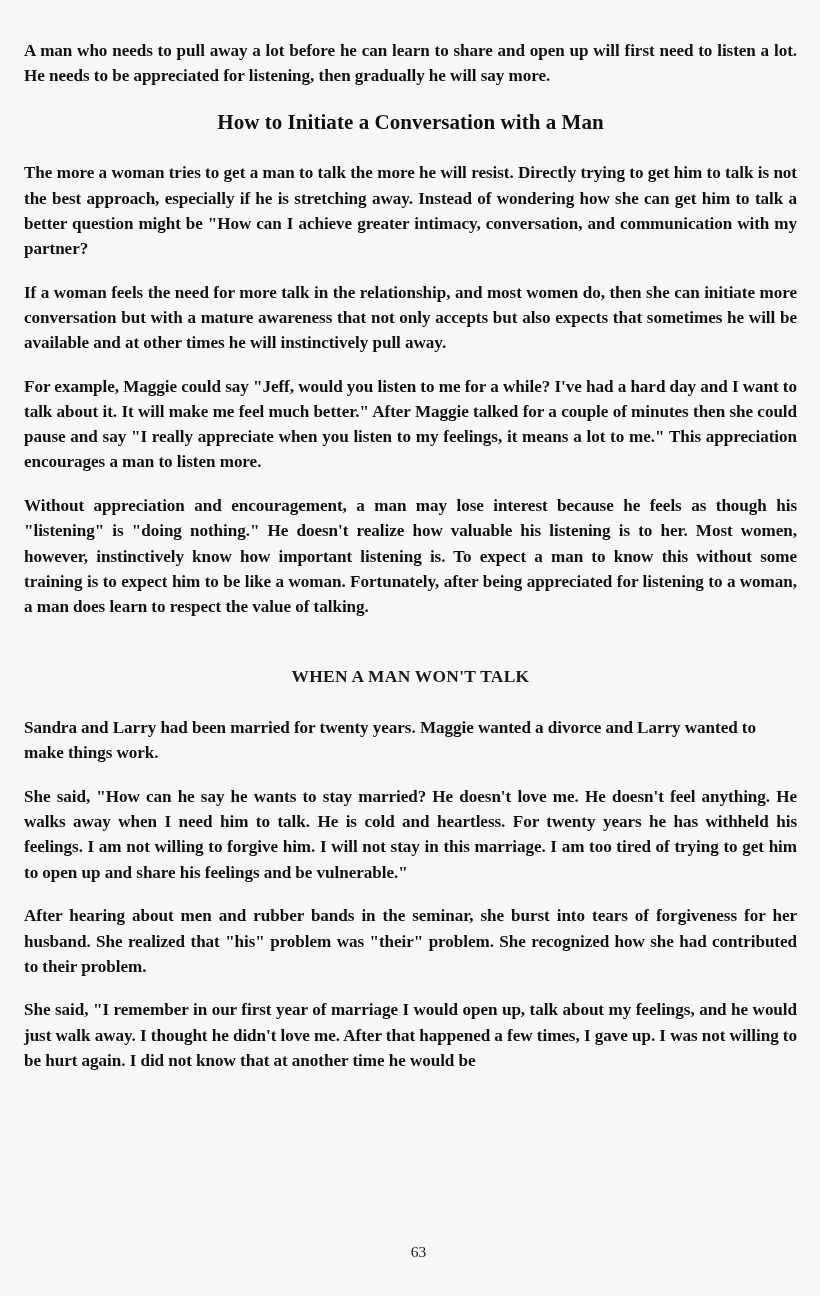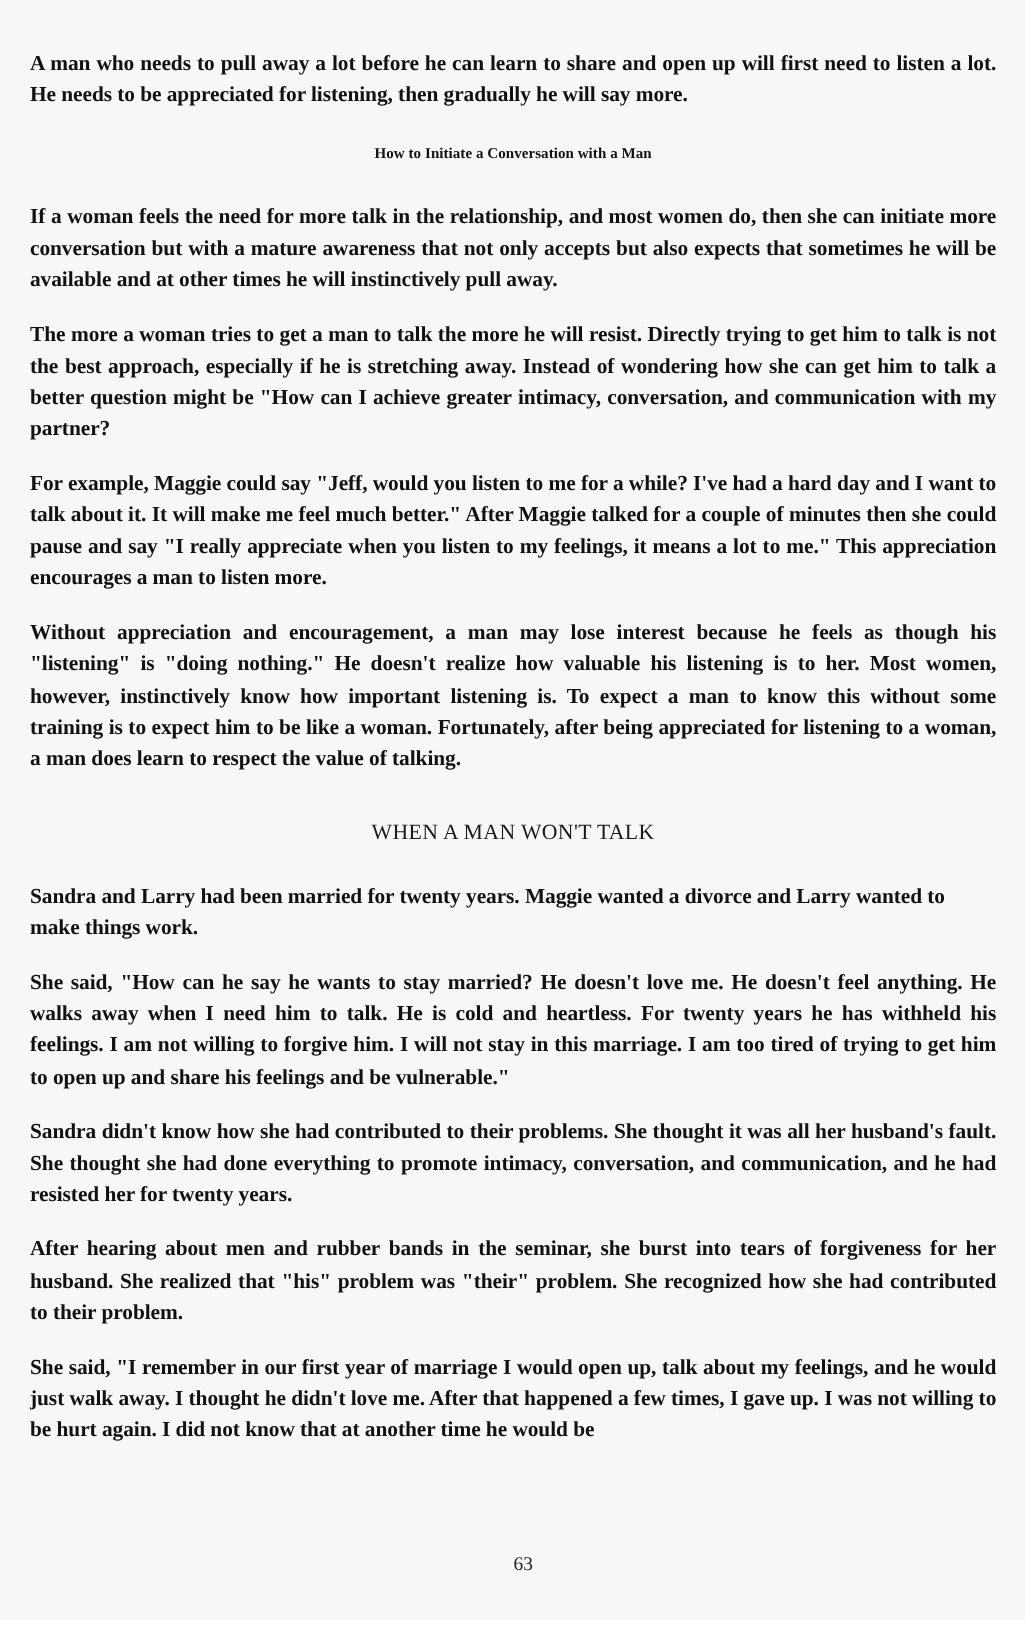--- a/index.html
+++ b/index.html
@@ -35,32 +35,32 @@
     -webkit-font-smoothing: antialiased;
   }
   p.para.noj {
     text-align: left;
   }
   p.para.tight {
     margin-bottom: 5px;
   }
   h2.heading-bold {
     margin: 22px 0 25px 0;
-    font-size: 12px;
+    font-size: 21px;
     line-height: 25px;
     font-weight: bold;
     color: #111111;
     text-align: center;
     letter-spacing: 0.05px;
   }
   h2.heading-caps {
-    margin: 34px 0 26px 0;
+    margin: 45px 0 26px 0;
     font-size: 17.4px;
     line-height: 25px;
-    font-weight: normal;
+    font-weight: bold;
     color: #1a1a1a;
     text-align: center;
     letter-spacing: 0.3px;
   }
   .page-number {
     position: absolute;
     left: 0;
     right: 0;
     top: 1243px;
     text-align: center;
@@ -74,36 +74,35 @@
 </head>
 <body>
 
 <div class="page">
   <div class="content">
 
     <p class="para">A man who needs to pull away a lot before he can learn to share and open up will first need to listen a lot. He needs to be appreciated for listening, then gradually he will say more.</p>
 
     <h2 class="heading-bold">How to Initiate a Conversation with a Man</h2>
 
+    <p class="para">The more a woman tries to get a man to talk the more he will resist. Directly trying to get him to talk is not the best approach, especially if he is stretching away. Instead of wondering how she can get him to talk a better question might be "How can I achieve greater intimacy, conversation, and communication with my partner?</p>
+
     <p class="para">If a woman feels the need for more talk in the relationship, and most women do, then she can initiate more conversation but with a mature awareness that not only accepts but also expects that sometimes he will be available and at other times he will instinctively pull away.</p>
-
-    <p class="para">The more a woman tries to get a man to talk the more he will resist. Directly trying to get him to talk is not the best approach, especially if he is stretching away. Instead of wondering how she can get him to talk a better question might be "How can I achieve greater intimacy, conversation, and communication with my partner?</p>
 
 
     <p class="para">For example, Maggie could say "Jeff, would you listen to me for a while? I've had a hard day and I want to talk about it. It will make me feel much better." After Maggie talked for a couple of minutes then she could pause and say "I really appreciate when you listen to my feelings, it means a lot to me." This appreciation encourages a man to listen more.</p>
 
     <p class="para tight">Without appreciation and encouragement, a man may lose interest because he feels as though his "listening" is "doing nothing." He doesn't realize how valuable his listening is to her. Most women, however, instinctively know how important listening is. To expect a man to know this without some training is to expect him to be like a woman. Fortunately, after being appreciated for listening to a woman, a man does learn to respect the value of talking.</p>
 
     <h2 class="heading-caps">WHEN A MAN WON'T TALK</h2>
 
     <p class="para noj">Sandra and Larry had been married for twenty years. Maggie wanted a divorce and Larry wanted to make things work.</p>
 
     <p class="para">She said, "How can he say he wants to stay married? He doesn't love me. He doesn't feel anything. He walks away when I need him to talk. He is cold and heartless. For twenty years he has withheld his feelings. I am not willing to forgive him. I will not stay in this marriage. I am too tired of trying to get him to open up and share his feelings and be vulnerable."</p>
 
-    <p class="para">Sandra didn't know how she had contributed to their problems. She thought it was all her husband's fault. She thought she had done everything to promote intimacy, conversation, and communication, and he had resisted her for twenty years.</p>
 
     <p class="para">After hearing about men and rubber bands in the seminar, she burst into tears of forgiveness for her husband. She realized that "his" problem was "their" problem. She recognized how she had contributed to their problem.</p>
 
     <p class="para">She said, "I remember in our first year of marriage I would open up, talk about my feelings, and he would just walk away. I thought he didn't love me. After that happened a few times, I gave up. I was not willing to be hurt again. I did not know that at another time he would be</p>
 
   </div>
 
   <div class="page-number">63</div>
 </div>
 

